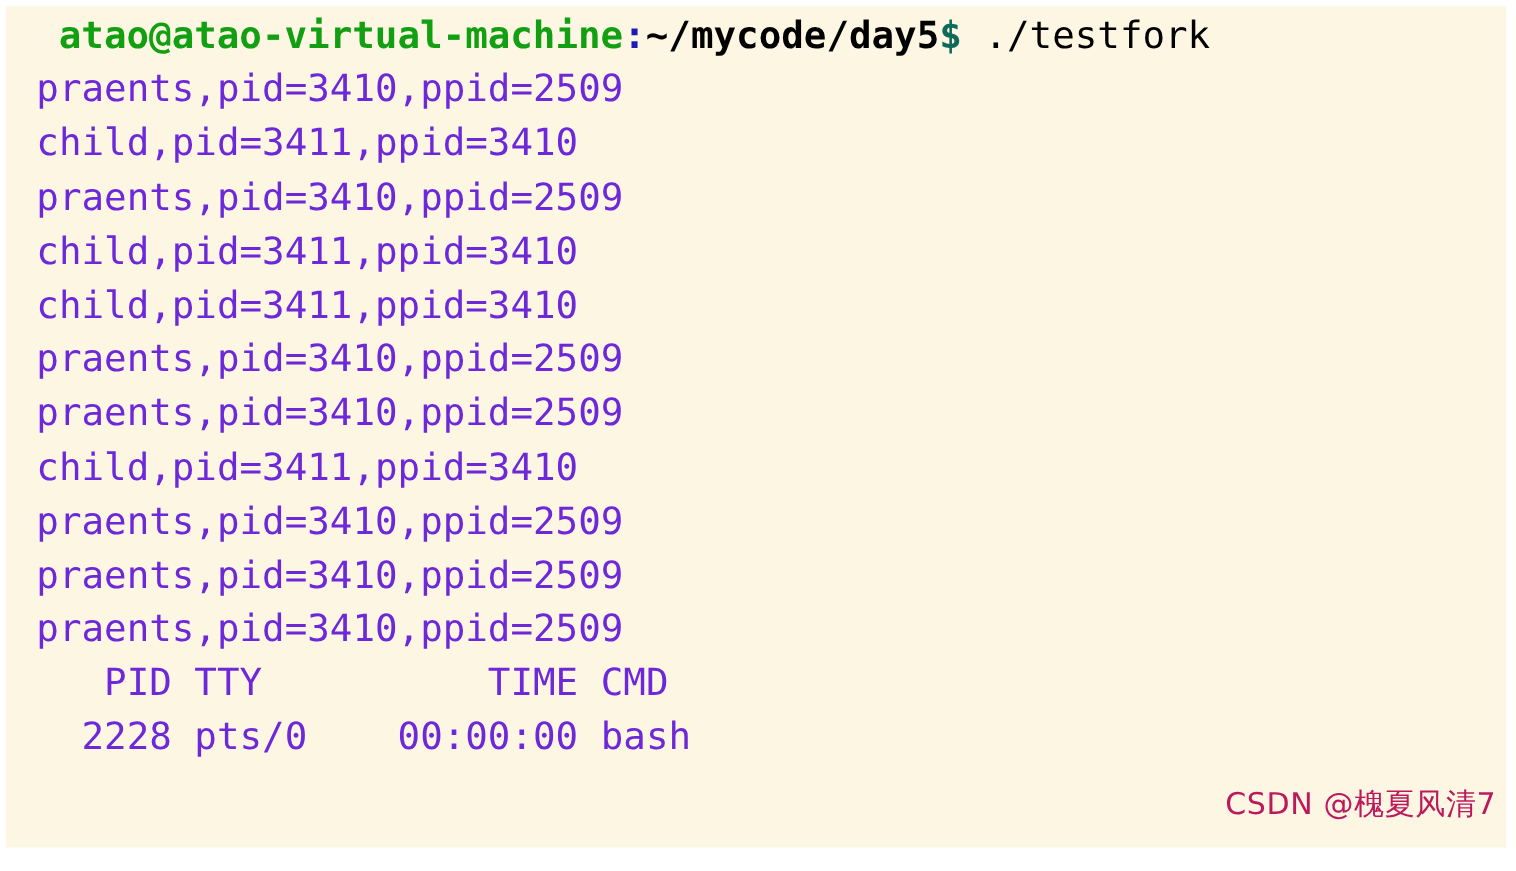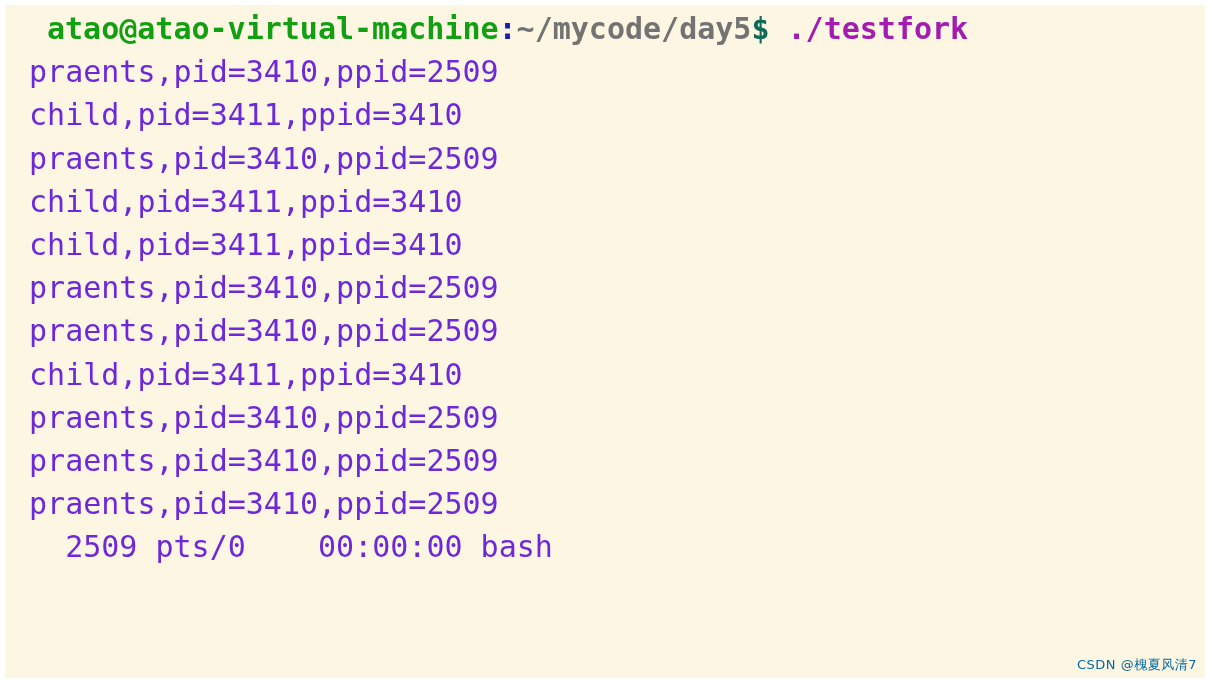--- a/index.html
+++ b/index.html
@@ -42,36 +42,36 @@
     white-space: pre;
     padding-left: 6px;
     font-family: "DejaVu Sans Mono", "Liberation Mono", monospace;
   }
 
   .seg { white-space: pre; }
 
   
   .seg-user   { color: #12a012; font-weight: bold; margin-left: 36px; }
   .seg-colon  { color: #1b1bb5; font-weight: bold; }
-  .seg-path   { color: #737373; font-weight: bold; }
+  .seg-path   { color: #000000; font-weight: bold; }
   .seg-dollar { color: #0f6a5a; font-weight: bold; }
-  .seg-cmd    { color: #a21caf; font-weight: bold; }
+  .seg-cmd    { color: #000000; font-weight: normal; }
 
   
   .seg-out    { color: #6d28d9; }
 
   .line-output { color: #7b8b95; }
 
   #watermark {
     position: absolute;
     right: 8px;
-    bottom: 4px;
+    bottom: 19px;
     font-family: "DejaVu Sans", "Liberation Sans", sans-serif;
-    font-size: 13px;
-    color: #0369a1;
+    font-size: 24px;
+    color: #be185d;
     white-space: pre;
     letter-spacing: 0.5px;
   }
 </style>
 </head>
 <body>
 
 <div id="terminal-window">
   <div id="terminal-screen">
       <div class="term-line line-prompt"><span class="seg seg-user">atao@atao-virtual-machine</span><span class="seg seg-colon">:</span><span class="seg seg-path">~/mycode/day5</span><span class="seg seg-dollar">$</span><span class="seg seg-cmd"> ./testfork</span></div>
@@ -79,16 +79,17 @@
       <div class="term-line line-output"><span class="seg seg-out"> child,pid=3411,ppid=3410</span></div>
       <div class="term-line line-output"><span class="seg seg-out"> praents,pid=3410,ppid=2509</span></div>
       <div class="term-line line-output"><span class="seg seg-out"> child,pid=3411,ppid=3410</span></div>
       <div class="term-line line-output"><span class="seg seg-out"> child,pid=3411,ppid=3410</span></div>
       <div class="term-line line-output"><span class="seg seg-out"> praents,pid=3410,ppid=2509</span></div>
       <div class="term-line line-output"><span class="seg seg-out"> praents,pid=3410,ppid=2509</span></div>
       <div class="term-line line-output"><span class="seg seg-out"> child,pid=3411,ppid=3410</span></div>
       <div class="term-line line-output"><span class="seg seg-out"> praents,pid=3410,ppid=2509</span></div>
       <div class="term-line line-output"><span class="seg seg-out"> praents,pid=3410,ppid=2509</span></div>
       <div class="term-line line-output"><span class="seg seg-out"> praents,pid=3410,ppid=2509</span></div>
-      <div class="term-line line-output"><span class="seg seg-out">   2509 pts/0    00:00:00 bash</span></div>
+      <div class="term-line line-output"><span class="seg seg-out">    PID TTY          TIME CMD</span></div>
+      <div class="term-line line-output"><span class="seg seg-out">   2228 pts/0    00:00:00 bash</span></div>
     </div>
   <div id="watermark">CSDN @槐夏风清7</div>
 </div>
 
 </body></html>

